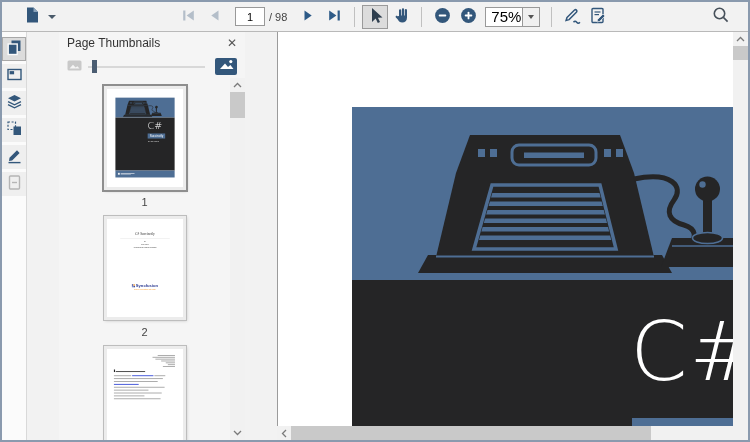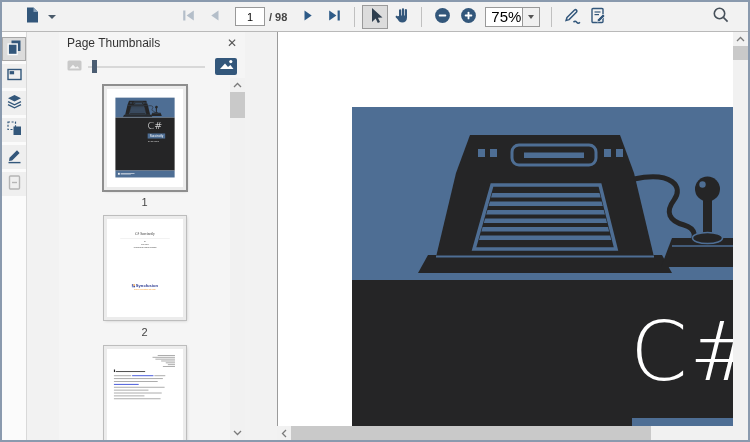--- a/index.html
+++ b/index.html
@@ -8,21 +8,21 @@
 
   
   .toolbar { height:30px; background:#f2f2f2; border-bottom:1px solid #b9b9b9; display:flex; align-items:center; padding:0 6px; }
   .tb-btn { height:24px; min-width:26px; display:flex; align-items:center; justify-content:center; background:transparent; border:1px solid transparent; cursor:default; }
   .tb-btn.selected { background:#dcdcdc; border-color:#9a9a9a; }
   .tb-sep { width:1px; height:20px; background:#c0c0c0; margin:0 7px; }
   .file-group { display:flex; align-items:center; margin-left:14px; }
   .caret-down { width:0; height:0; border-left:4px solid transparent; border-right:4px solid transparent; border-top:4px solid #4a5a6a; margin-left:7px; }
   .nav-group { display:flex; align-items:center; margin-left:118px; }
   .page-input { width:30px; height:19px; border:1px solid #999; background:#fff; font-size:11px; text-align:center; margin:0 4px 0 8px; font-family:"Liberation Sans",sans-serif; }
-  .page-count { font-size:11px; color:#444; margin-right:8px; white-space:pre;font-weight:bold; }
+  .page-count { font-size:11px; color:#444; margin-right:8px; white-space:pre; }
   .zoom-combo { display:flex; align-items:stretch; height:20px; margin:0 4px; border:1px solid #999; background:#fff; }
   .zoom-input { width:36px; border:none; font-size:15px; padding-left:5px; font-family:"Liberation Sans",sans-serif; outline:none; }
   .zoom-drop { width:17px; background:#f0f0f0; border-left:1px solid #999; display:flex; align-items:center; justify-content:center; }
   .zoom-drop .tri { width:0; height:0; border-left:3.5px solid transparent; border-right:3.5px solid transparent; border-top:4px solid #555; }
   .search-group { margin-left:auto; margin-right:8px; }
 
   
   .content { display:flex; height:408px;gap:32px; }
 
   

